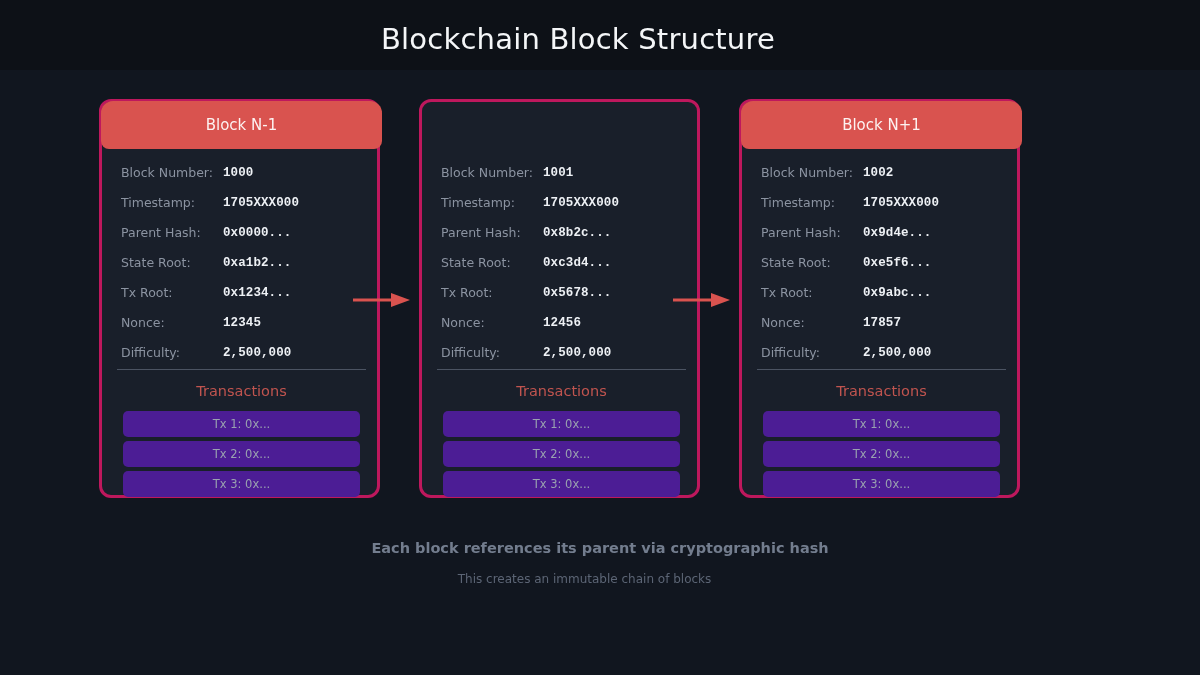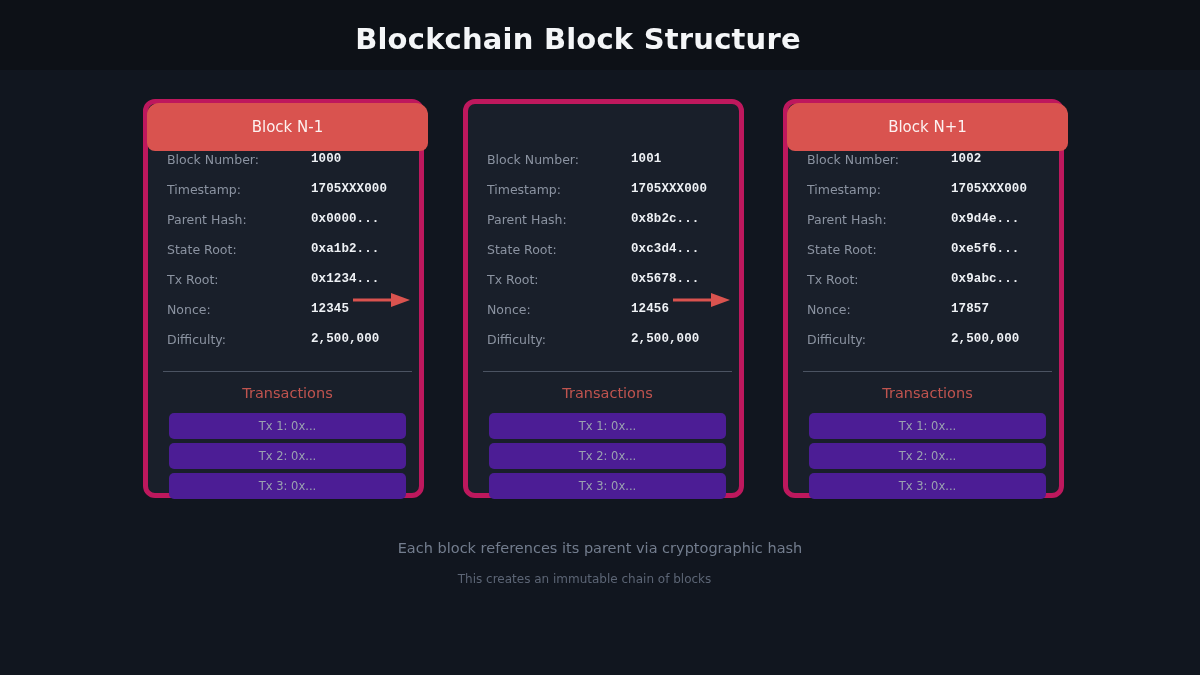--- a/index.html
+++ b/index.html
@@ -32,35 +32,34 @@
     z-index: 1;
   }
 
   
   .page-title {
     position: absolute;
     left: 0; top: 22px;
     width: 1156px;
     text-align: center;
     font-size: 29px;
-    font-weight: bold;
+    font-weight: normal;
     color: #f4f6f8;
     letter-spacing: 0.2px;
   }
 
   
   .block-card {
     position: absolute;
     top: 99px;
     width: 281px;
     height: 399px;
-    border: 5px solid #be185d;
+    border: 3px solid #be185d;
     border-radius: 12px;
     background: #191f2a;
-    margin-left: 44px;
   }
   .block-card.b0 { left: 99px; }
   .block-card.b1 { left: 419px; }
   .block-card.b2 { left: 739px; padding-left: 16px; }
 
   .card-header {
     position: absolute;
     left: -1px; top: -1px;
     width: 281px;
     height: 48px;
@@ -74,24 +73,23 @@
   }
 
   .card-body {
     position: absolute;
     left: 0; top: 48px;
     width: 279px;
   }
 
   .field-row {
     display: flex;
-    align-items: flex-start;
+    align-items: flex-end;
     height: 30px;
     padding-left: 19px;
-    gap: 42px;
   }
   .field-label {
     width: 102px;
     flex: 0 0 102px;
     font-size: 12.5px;
     color: #8b93a1;
   }
   .field-value {
     font-family: Liberation Mono, monospace;
     font-size: 12.5px;
@@ -140,20 +138,21 @@
   .chain-arrow.a1 { left: 673px; }
 
   
   .caption-main {
     position: absolute;
     left: 0; top: 540px;
     width: 1200px;
     text-align: center;
     font-size: 14.5px;
     color: #737d8e;
+    font-weight: bold;
   }
   .caption-sub {
     position: absolute;
     left: 0; top: 572px;
     width: 1169px;
     text-align: center;
     font-size: 12px;
     color: #5c6575;
   }
 </style>

